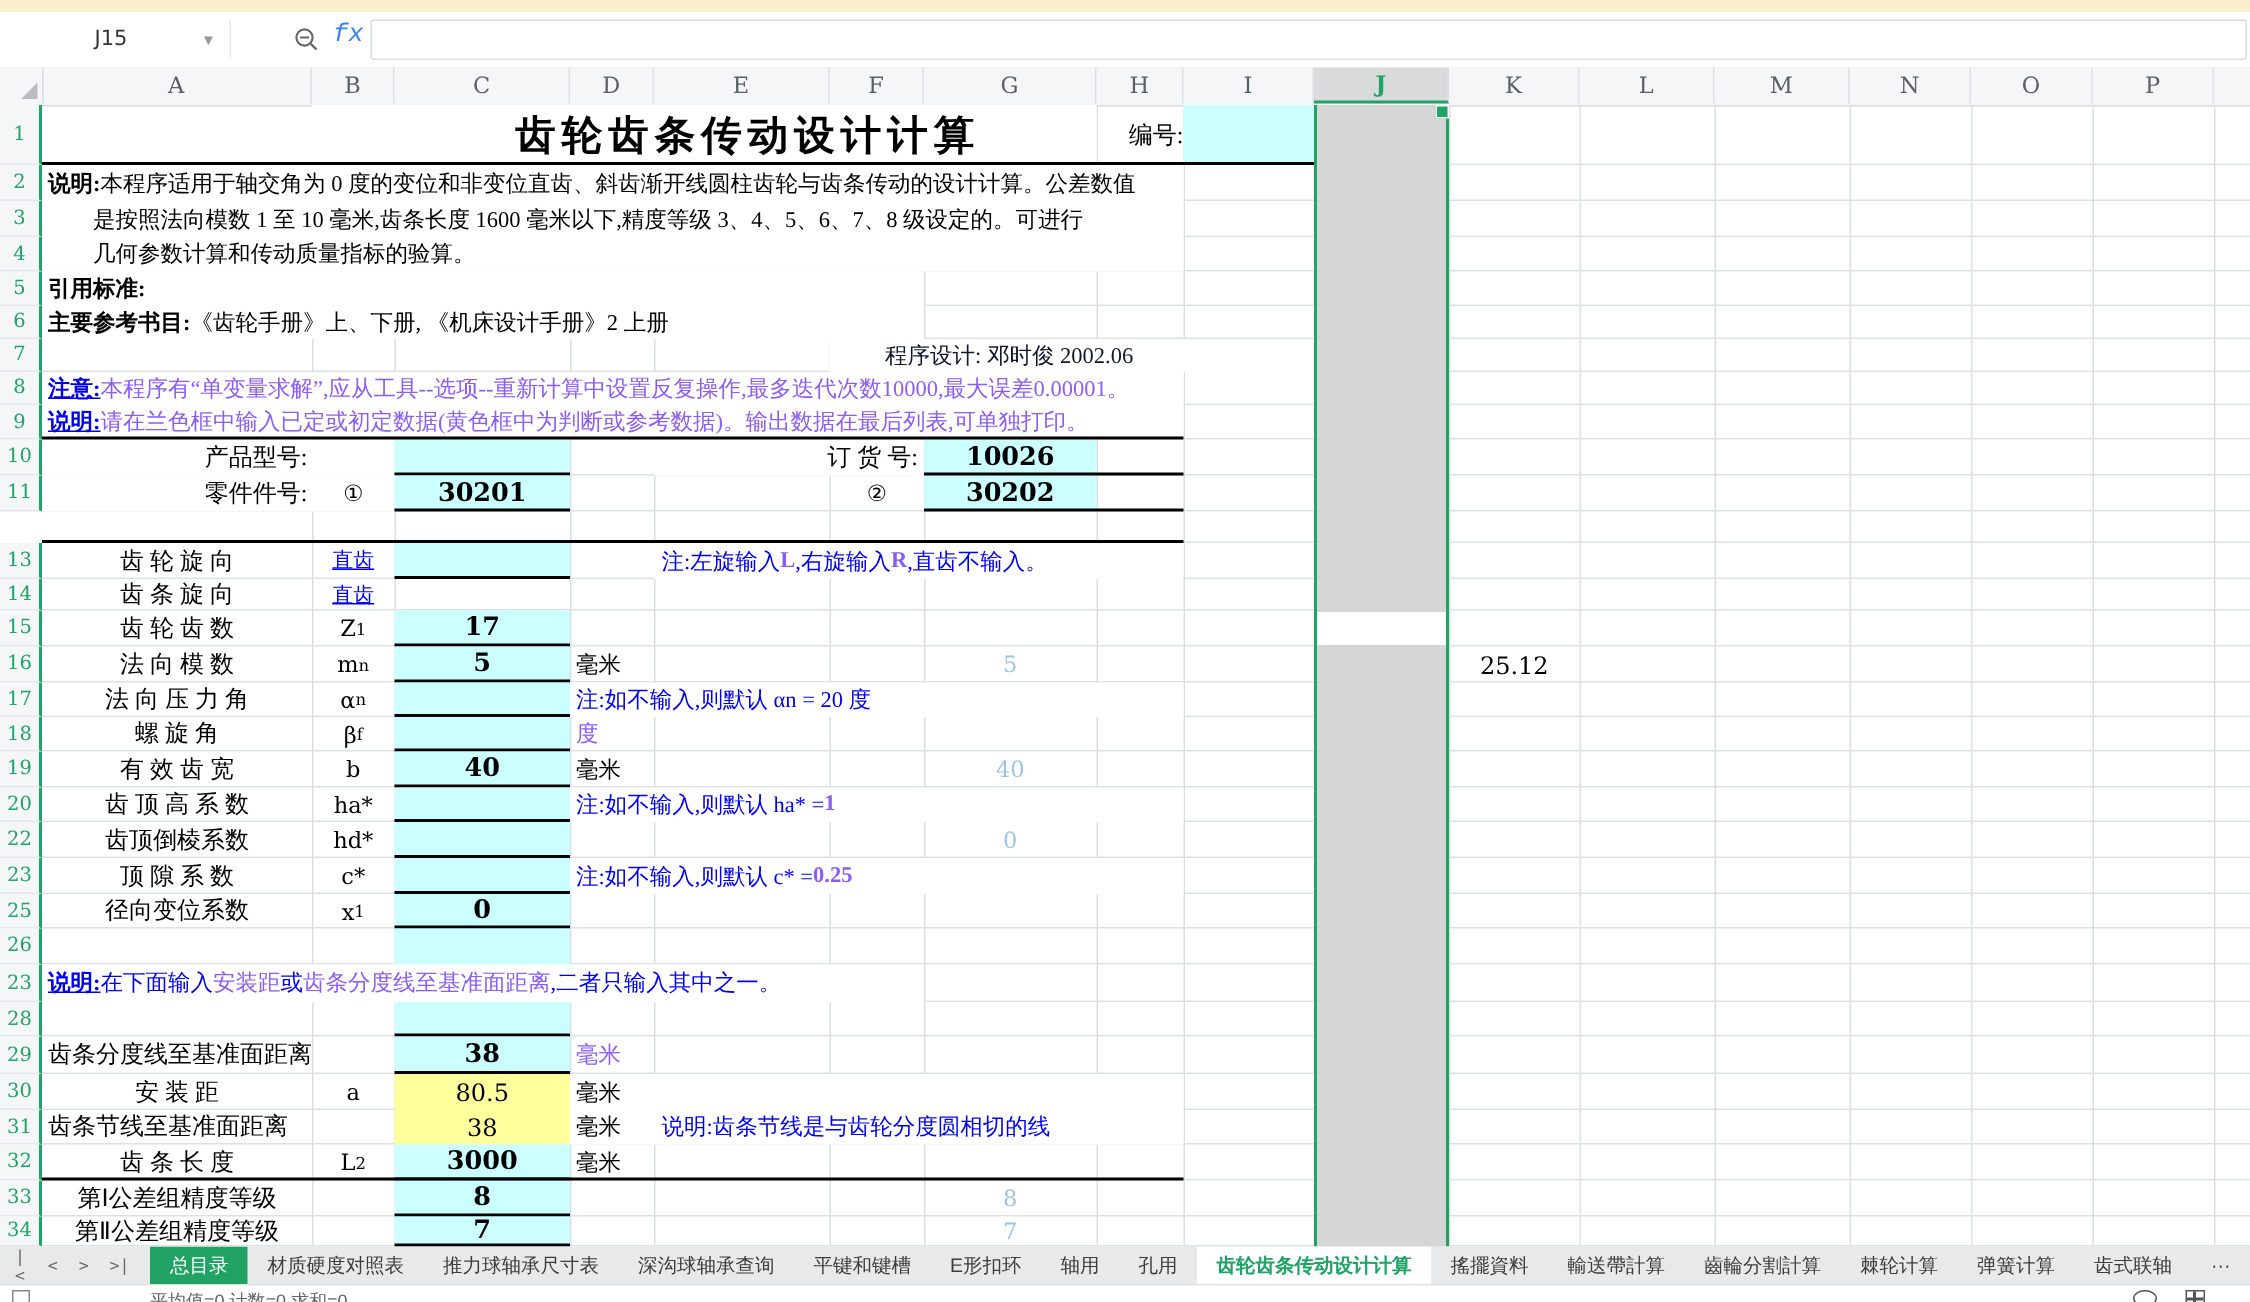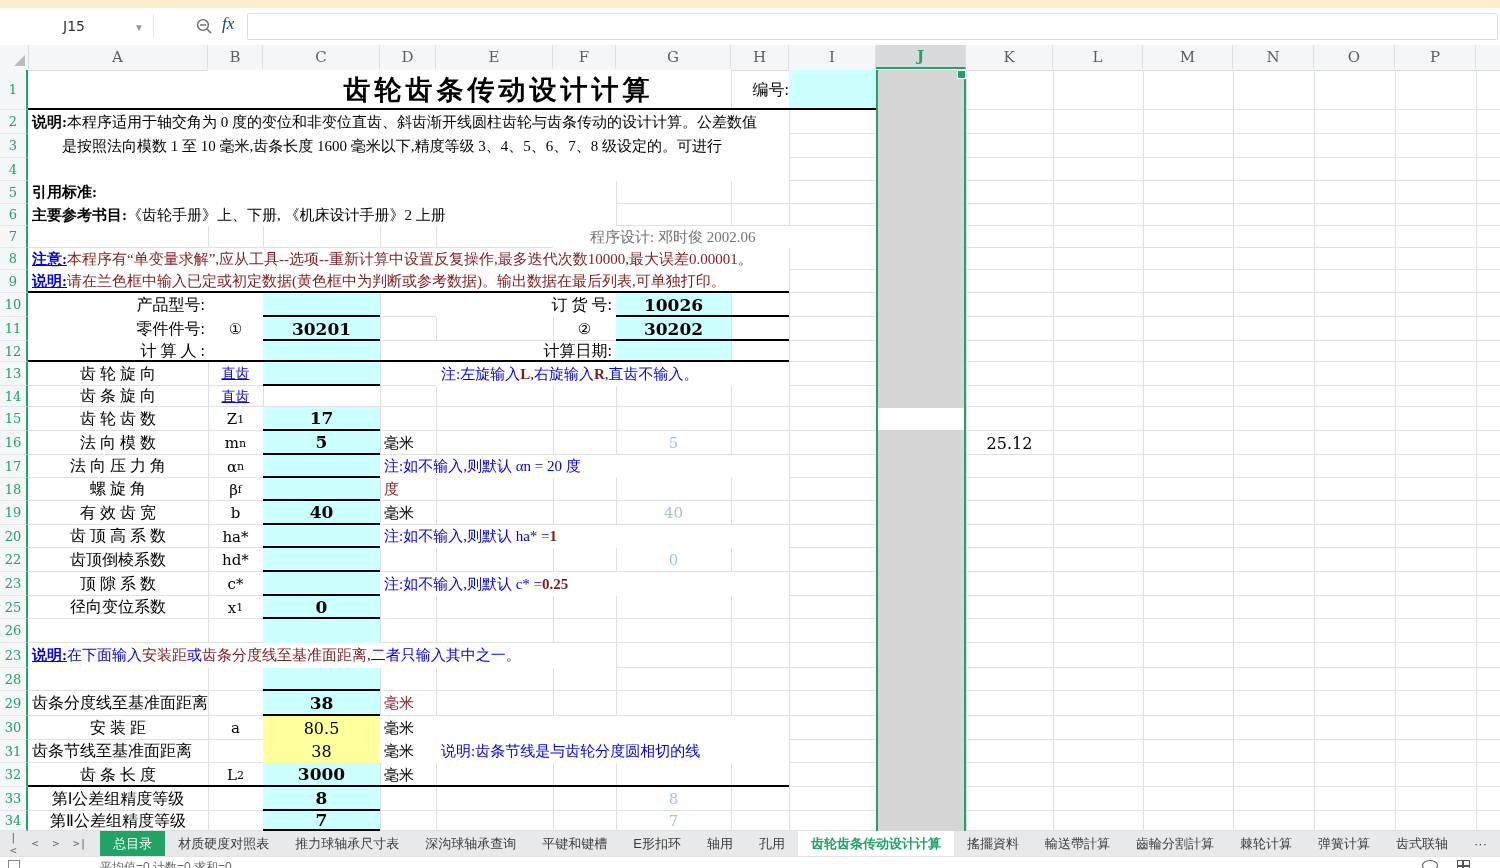--- a/index.html
+++ b/index.html
@@ -4,21 +4,21 @@
 <style>
   html,body{margin:0;padding:0;background:#fff;}
   #app{position:relative;width:1500px;height:868px;overflow:hidden;font-family:"Liberation Serif",serif;color:#000;font-size:15px;}
   
   #ribbon-strip{position:absolute;left:0;top:0;width:1500px;height:8px;background:#faf0ce;}
   #formula-row{position:absolute;left:0;top:8px;width:1500px;height:37px;background:#fff;border-bottom:1px solid #dfe3e8;}
   #name-box{position:absolute;left:0;top:0;width:148px;height:36px;display:flex;align-items:center;justify-content:center;font-family:"DejaVu Sans",sans-serif;font-size:14px;color:#333;cursor:default;}
   #name-caret{position:absolute;left:134px;top:14px;font-size:10px;color:#999;}
   #nb-divider{position:absolute;left:153px;top:6px;height:24px;width:1px;background:#e4e6e9;}
   #zoom-icon{position:absolute;left:196px;top:10px;}
-  #fx-label{position:absolute;left:222px;top:6px;font-style:italic;font-family:Liberation Serif, serif;font-size:17px;color:#0c4a6e;}
+  #fx-label{position:absolute;left:222px;top:6px;font-style:italic;font-family:Liberation Mono, monospace;font-size:17px;color:#3b82f6;}
   #formula-input{position:absolute;left:247px;top:5px;right:2px;height:25px;border:1px solid #d9dde2;border-radius:2px;background:#fff;}
   
   #col-headers{position:absolute;left:0;top:45px;width:1500px;height:25px;background:#f5f6f7;border-bottom:1px solid #d8dce0;}
   .ch{position:absolute;top:0;height:24px;display:flex;align-items:center;justify-content:center;font-family:"DejaVu Serif",serif;font-size:15px;color:#5a6069;border-right:1px solid #dcdfe3;box-sizing:border-box;cursor:default;}
   .ch.sel{background:#d9dadb;color:#21a366;border-bottom:2px solid #21a366;font-weight:bold;}
   #corner-box{position:absolute;left:0;top:0;width:28px;height:24px;background:#f5f6f7;border-right:1px solid #d8dce0;}
   #corner-box .tri{position:absolute;right:3px;bottom:3px;width:0;height:0;border-left:11px solid transparent;border-bottom:11px solid #b8bcc0;}
   
   #sheet{position:absolute;left:0;top:0px;width:1500px;height:868px;}
   .vline{position:absolute;top:70px;height:761px;width:1px;background:#dbdfe4;z-index:1;}
@@ -27,21 +27,21 @@
   .rn{position:absolute;left:0;top:0;bottom:0;width:26px;background:#f5f6f7;border-right:2px solid #21a366;border-bottom:1px solid #e2e5e9;color:#21a366;display:flex;align-items:center;justify-content:center;font-family:"DejaVu Serif",serif;font-size:13px;cursor:default;}
   .msk{position:absolute;top:0;bottom:0;background:#fff;z-index:0;}
   .t{position:absolute;top:0;bottom:0;display:flex;align-items:center;white-space:nowrap;z-index:2;}
   .ctr{justify-content:center;} .rgt{justify-content:flex-end;}
   .cell{position:absolute;top:0;bottom:0;z-index:1;box-sizing:border-box;}
   .cyan{background:#ccffff;} .yellow{background:#ffff9e;}
   .uline{border-bottom:2px solid #000;}
   .cA{left:28px;width:180px;} .cB{left:208px;width:55px;} .cC{left:263px;width:117px;} .cF{left:553px;width:63px;} .cG{left:616px;width:115px;}
   .cH{left:731px;width:58px;} .cI{left:789px;width:87px;} .cK{left:966px;width:87px;}
   .b{font-weight:bold;} .ul{text-decoration:underline;}
-  .red{color:#7f1d1d;} .blu{color:#0000ee;} .gry{color:#737373;}
+  .red{color:#8b5cf6;} .blu{color:#0000ee;} .gry{color:#0f172a;}
   .ref{color:#9dc3e6;font-family:"DejaVu Serif",serif;font-size:15px;}
   .num{font-family:"DejaVu Serif",serif;font-weight:bold;font-size:17px;}
   .pnum{font-family:"DejaVu Serif",serif;font-size:16px;}
   .lbl{font-size:16px;}
   .sym{font-family:"DejaVu Serif",serif;font-size:15px;}
   sub{font-size:11px;}
   .note{font-size:15px;}
   .unitD{left:384px;}
   .link{color:#0000ee;text-decoration:underline;font-size:14px;cursor:pointer;}
   .secline{position:absolute;left:28px;height:2px;background:#000;z-index:15;}
@@ -164,20 +164,21 @@
         </div>
     </div>
     <div class="row" style="top: 134px; height: 24px;">
       <div class="rn">3</div>
       <div class="msk" style="left:28px;width:761px"></div>
       <div class="t" style="left:62px">是按照法向模数 1 至 10 毫米,齿条长度 1600 毫米以下,精度等级 3、4、5、6、7、8 级设定的。可进行</div>
     </div>
     <div class="row" style="top: 158px; height: 23px;">
       <div class="rn">4</div>
       <div class="msk" style="left:28px;width:761px"></div>
+      <div class="t" style="left:62px">几何参数计算和传动质量指标的验算。</div>
     </div>
 
     <div class="row" style="top: 181px; height: 23px;">
       <div class="rn">5</div>
       <div class="msk" style="left:28px;width:588px"></div>
       <div class="t" style="left:32px">
           <span class="b">引用标准:</span>
         </div>
     </div>
     <div class="row" style="top: 204px; height: 22px;">
@@ -229,29 +230,20 @@
       <div class="msk" style="left:28px;width:235px"></div>
       <div class="t rgt lbl" style="left:28px;width:177px">零件件号:</div>
       <div class="t ctr cB">①</div>
       <div class="cell cyan cC uline"></div>
       <div class="t ctr cC num">30201</div>
       <div class="t ctr cF">②</div>
       <div class="cell cyan cG"></div>
       <div class="t ctr cG num">30202</div>
     </div>
 
-    <div class="row" style="top: 341px; height: 21px;">
-      <div class="rn">12</div>
-      <div class="msk" style="left:28px;width:235px"></div>
-      <div class="msk" style="left:436px;width:180px"></div>
-      <div class="t rgt lbl" style="left:28px;width:177px">计 算 人 :</div>
-      <div class="cell cyan cC"></div>
-      <div class="t rgt lbl" style="left:436px;width:176px">计算日期:</div>
-      <div class="cell cyan cG"></div>
-    </div>
 
     <div class="row" style="top: 362px; height: 24px;">
       <div class="rn">13</div>
       <div class="msk" style="left:436px;width:353px"></div>
       <div class="t ctr cA lbl">齿 轮 旋 向</div>
       <div class="t ctr cB">
           <span class="link">直齿</span>
         </div>
       <div class="cell cyan cC uline"></div>
       <div class="t note blu" style="left:441px">

